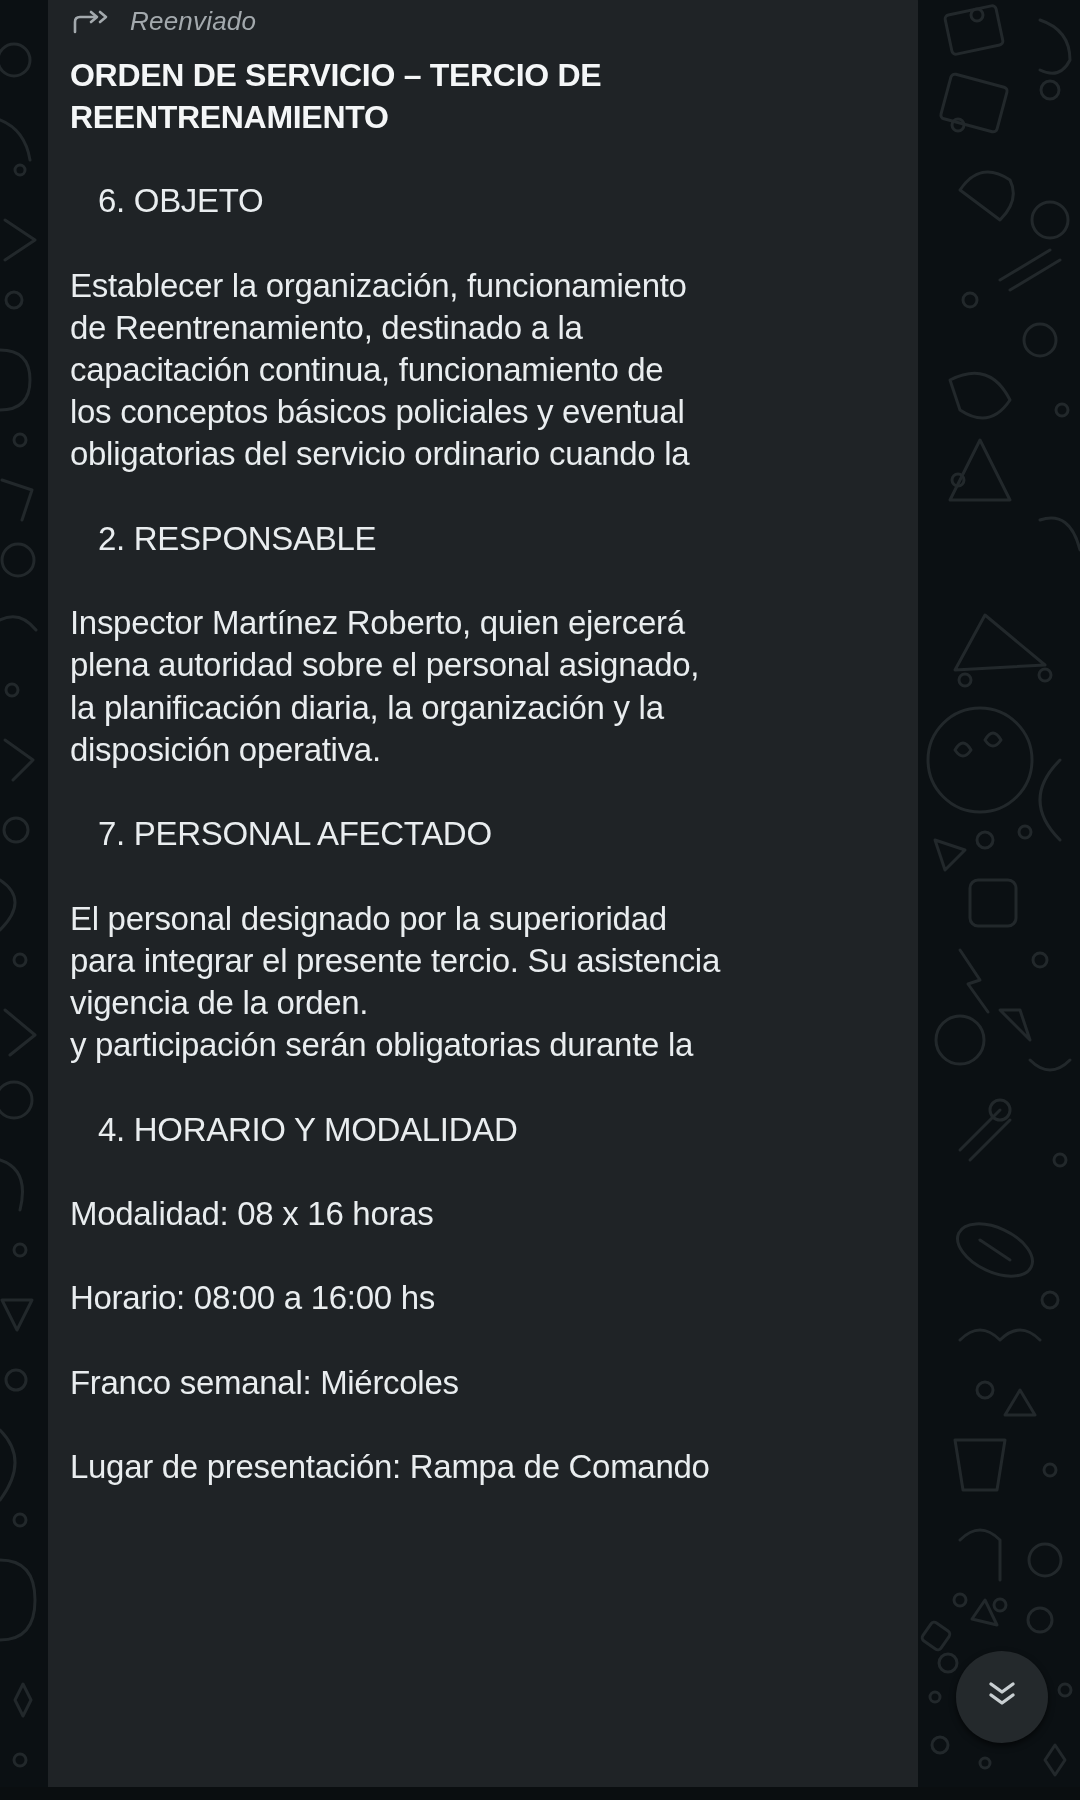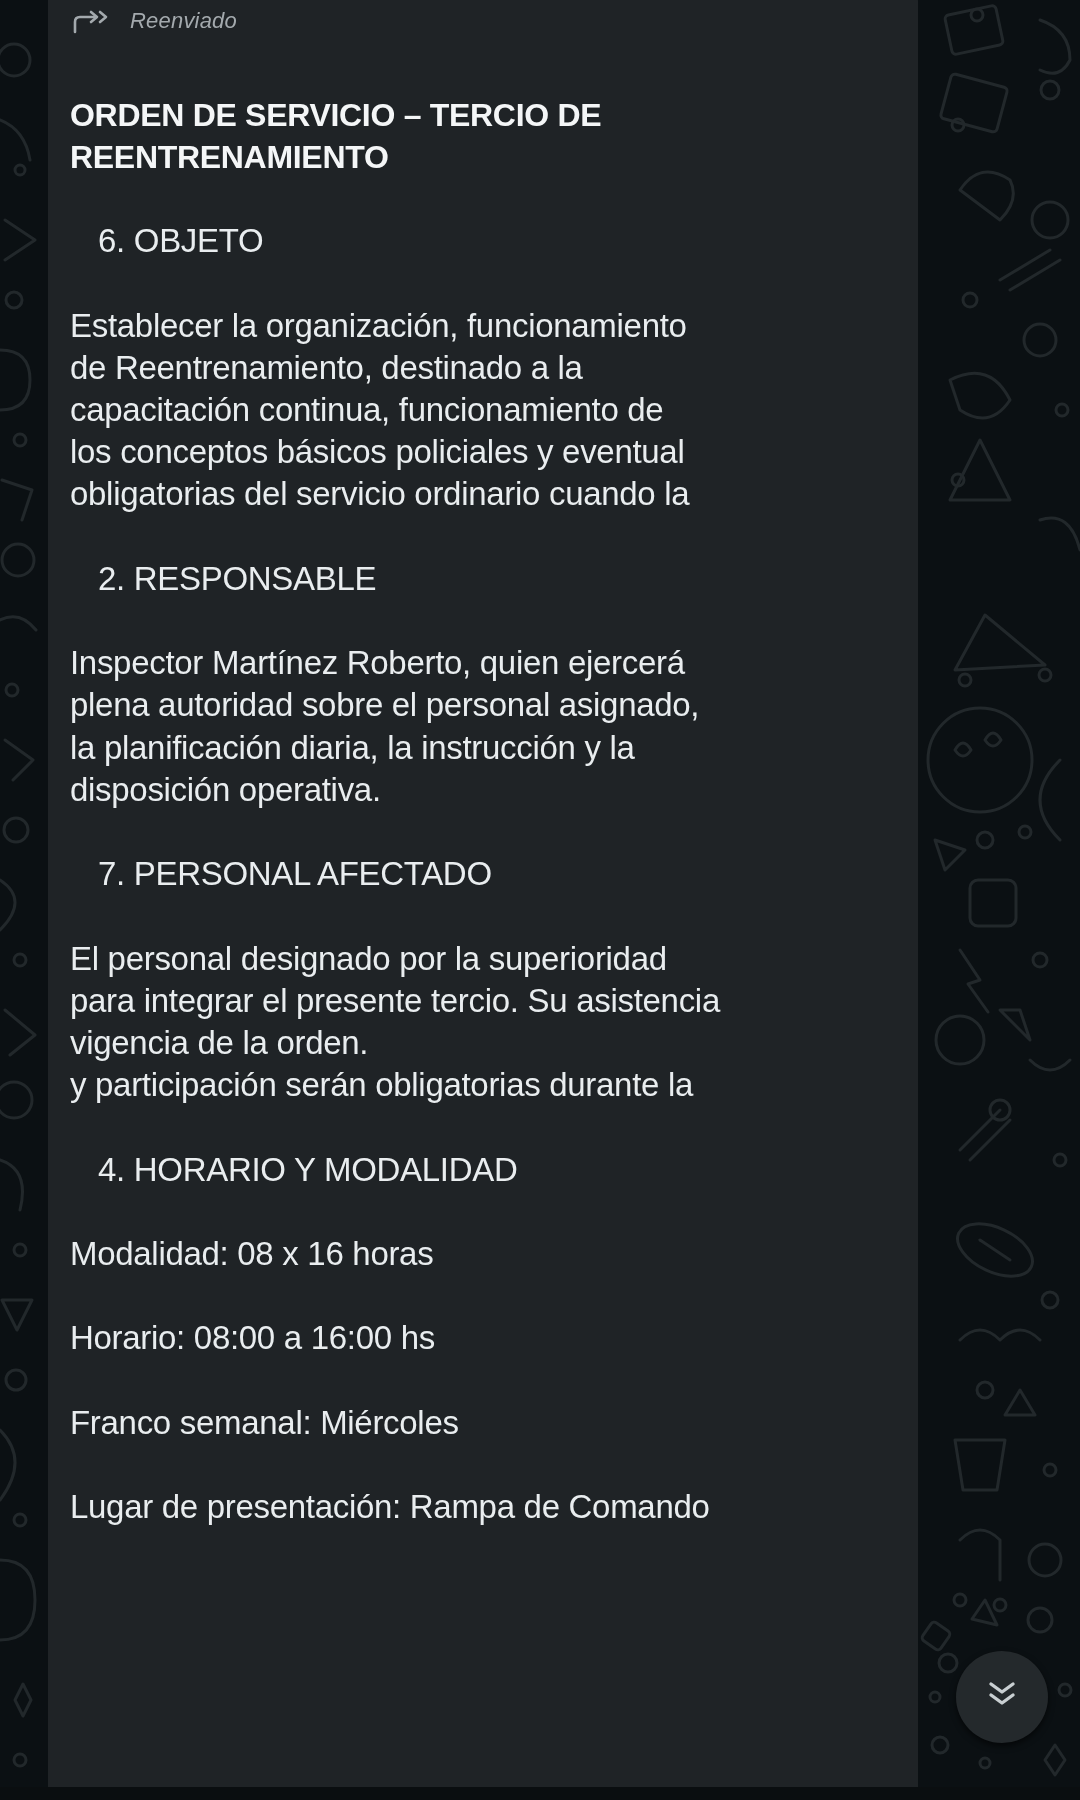--- a/index.html
+++ b/index.html
@@ -41,41 +41,40 @@
     z-index: 2;
   }
   .fwd-icon {
     width: 40px;
     height: 26px;
     margin-right: 18px;
     display: inline-block;
   }
   .fwd-label {
     font-style: italic;
-    font-size: 22px;
+    font-size: 26px;
     color: #a3a9ad;
     letter-spacing: 0.2px;
   }
   .content {
     position: absolute;
     left: 70px;
     top: 54px;
     width: 830px;
     color: #e9edef;
     font-size: 33px;
     line-height: 42.2px;
     z-index: 2;
   }
   .title {
     font-weight: bold;
     font-size: 32px;
     line-height: 42px;
     color: #f4f6f7;
     letter-spacing: 0.1px;
-    margin-top: 40px;
   }
   .line {
     display: block;
     white-space: nowrap;
     letter-spacing: -0.3px;
   }
   .blank {
     display: block;
     height: 42.2px;
   }
@@ -230,21 +229,21 @@
     <span class="line">los conceptos básicos policiales y eventual</span>
     <span class="line">obligatorias del servicio ordinario cuando la</span>
   </div>
   <span class="blank"></span>
 
   <span class="line heading">2. RESPONSABLE</span>
   <span class="blank"></span>
   <div>
     <span class="line">Inspector Martínez Roberto, quien ejercerá</span>
     <span class="line">plena autoridad sobre el personal asignado,</span>
-    <span class="line">la planificación diaria, la instrucción y la</span>
+    <span class="line">la planificación diaria, la organización y la</span>
     <span class="line">disposición operativa.</span>
   </div>
   <span class="blank"></span>
 
   <span class="line heading">7. PERSONAL AFECTADO</span>
   <span class="blank"></span>
   <div>
     <span class="line">El personal designado por la superioridad</span>
     <span class="line">para integrar el presente tercio. Su asistencia</span>
     <span class="line">vigencia de la orden.</span>

